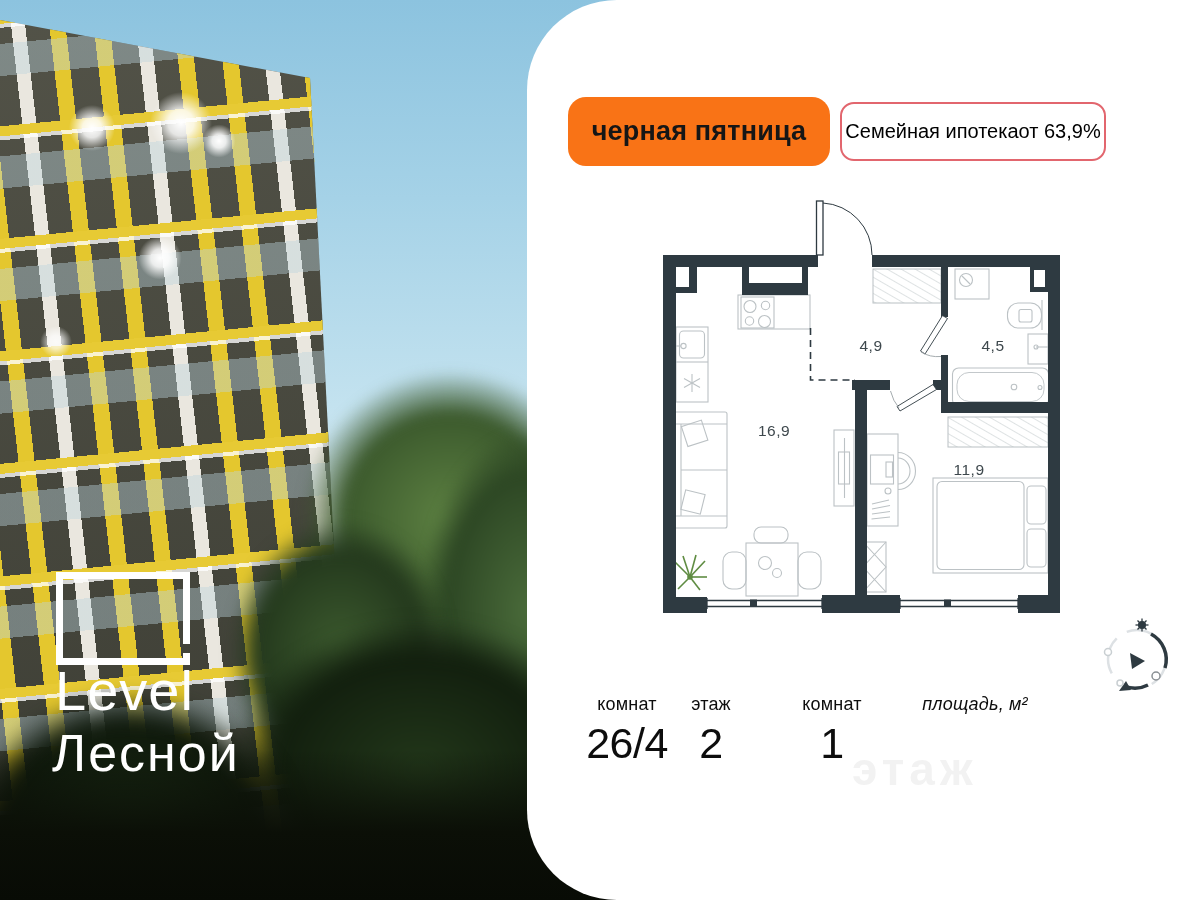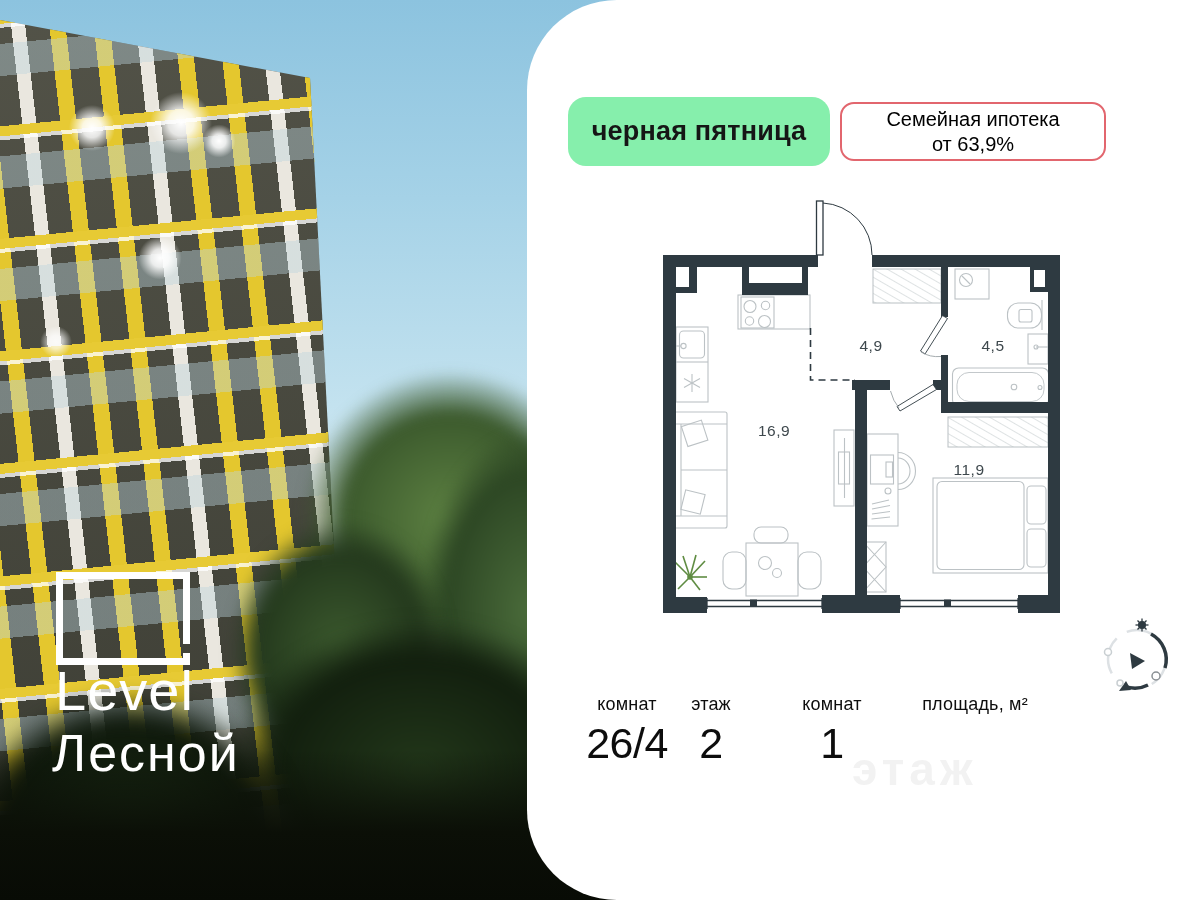--- a/index.html
+++ b/index.html
@@ -46,41 +46,41 @@
   .ground{position:absolute;left:0;bottom:0;width:100%;height:150px;
       background:linear-gradient(180deg,rgba(10,14,7,0),#0b0f07 55%,#080b05);}
 
   .logo-svg{position:absolute;left:40px;top:560px;}
 
   
   .panel{position:absolute;left:527px;top:0;width:673px;height:900px;background:#fff;
          border-radius:90px 0 0 90px;}
 
   .badge-bf{position:absolute;left:568px;top:97px;width:262px;height:69px;border-radius:18px;
-    background:#86efac;display:flex;align-items:center;justify-content:center;
+    background:#f97316;display:flex;align-items:center;justify-content:center;
     font-size:27px;font-weight:bold;color:#161616;letter-spacing:.2px;}
   .badge-fam{position:absolute;left:840px;top:102px;width:266px;height:59px;border-radius:14px;
-    background:#fff;border:2px solid #E2666E;display:flex;flex-direction:column;
+    background:#fff;border:2px solid #E2666E;display:flex;
     align-items:center;justify-content:center;font-size:20px;line-height:1.25;color:#000;}
 
   .plan-svg{position:absolute;left:650px;top:190px;}
 
   .compass-svg{position:absolute;left:1093px;top:612px;cursor:pointer;}
 
   .watermark{position:absolute;left:852px;top:742px;font-size:46px;font-weight:bold;
     letter-spacing:5px;color:rgba(25,25,25,0.055);user-select:none;}
 
   .stats{position:absolute;left:0;top:0;}
   .stat{position:absolute;text-align:center;color:#0d0d0d;}
   .stat .lbl{font-size:18px;letter-spacing:.2px;}
   .stat .val{font-size:43px;font-weight:500;margin-top:4px;letter-spacing:-.5px;}
   .s1{left:567px;top:694px;width:120px;}
   .s2{left:671px;top:694px;width:80px;}
   .s3{left:777px;top:694px;width:110px;}
-  .s4{left:890px;top:694px;width:170px;}
+  .s4{left:890px;top:694px;width:170px;font-style:italic;}
 </style>
 </head>
 <body>
 
 <div class="stage">
 
   <div class="photo">
     <div class="haze"></div>
     <div class="building">
       <div class="facade"></div>

